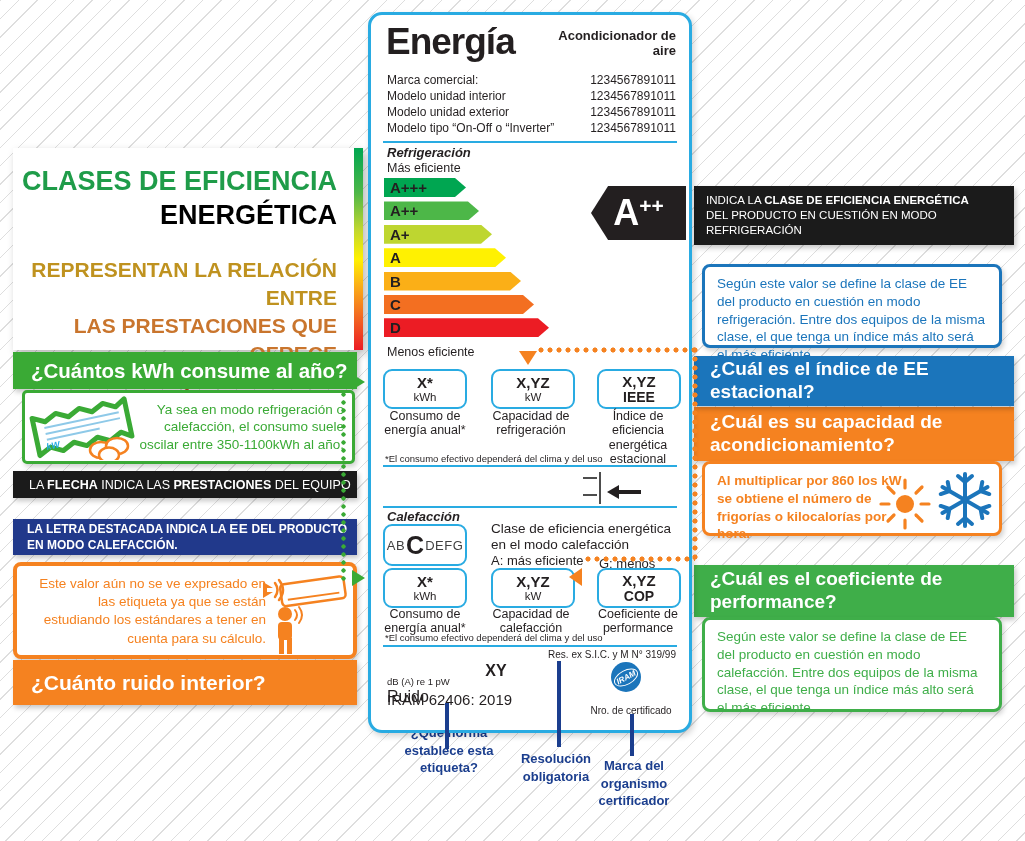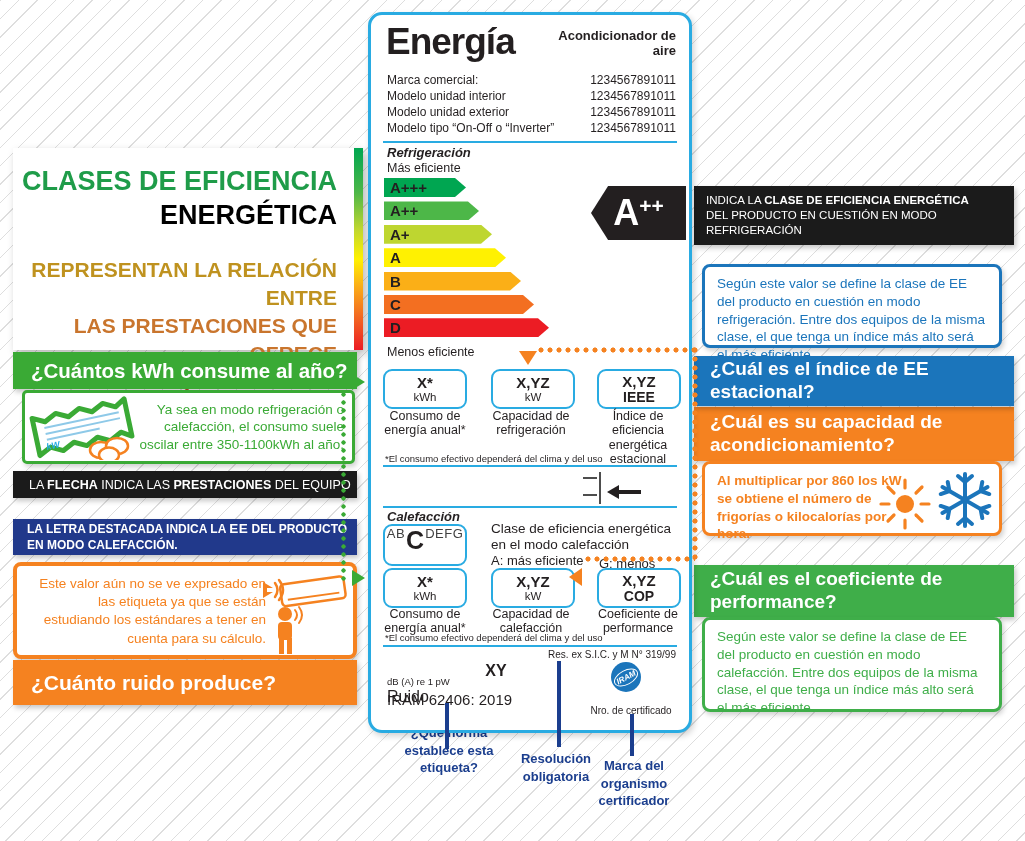--- a/index.html
+++ b/index.html
@@ -36,21 +36,21 @@
   .cap{position:absolute;text-align:center;font-size:12.5px;line-height:1.15;}
   .fnote{position:absolute;left:14px;font-size:9.5px;}
   .tipo{position:absolute;left:16px;top:454px;font-size:13.5px;line-height:17px;}
   .tipo .ind{padding-left:36px;}
   .tick{position:absolute;background:#4d4d4d;}
   .tipo-arrow{position:absolute;left:236px;top:470px;width:34px;height:14px;}
   .tipo-arrow::before{content:"";position:absolute;left:0;top:0;border-top:7px solid transparent;
     border-bottom:7px solid transparent;border-right:12px solid #231f20;}
   .tipo-arrow::after{content:"";position:absolute;left:10px;top:5px;width:24px;height:4px;background:#231f20;}
   .letters-box{position:absolute;left:12px;top:509px;width:80px;height:38px;border:2.5px solid #29abe2;
-    border-radius:9px;display:flex;justify-content:center;background:#fff;}
+    border-radius:9px;display:flex;align-items:center;justify-content:center;background:#fff;}
   .letters-box .sm{font-size:13px;color:#404040;letter-spacing:.5px;}
   .letters-box .bigC{font-size:25px;font-weight:bold;margin:0 1px;}
   .class-cap{position:absolute;left:120px;top:506px;width:195px;font-size:13.5px;line-height:1.15;}
   .tiny{position:absolute;font-size:13px;}
   .iram-logo{position:absolute;left:240px;top:647px;width:30px;height:30px;border-radius:50%;
     background:#1b75bb;display:flex;align-items:center;justify-content:center;overflow:hidden;}
   .iram-logo::before{content:"";position:absolute;width:24px;height:13px;border:1.5px solid #fff;
     border-radius:50%;transform:rotate(-28deg);}
   .iram-logo span{color:#fff;font-size:8px;font-weight:bold;font-style:italic;transform:rotate(-28deg);}
 
@@ -159,21 +159,21 @@
       <polygon points="22,18 28,18 18,12 18,28 28,22 22,22" fill="#f58220"></polygon>
       <path d="M30 13 q5 7 0 14 M34 10 q8 10 0 20" fill="none" stroke="#f58220" stroke-width="2.5" stroke-linecap="round"></path>
       <circle cx="40" cy="44" r="7" fill="#f58220"></circle>
       <rect x="33" y="52" width="14" height="18" rx="4" fill="#f58220"></rect>
       <rect x="34" y="68" width="5" height="16" fill="#f58220"></rect>
       <rect x="42" y="68" width="5" height="16" fill="#f58220"></rect>
       <path d="M50 40 q4 5 0 10 M54 37 q6 8 0 16" fill="none" stroke="#f58220" stroke-width="2" stroke-linecap="round"></path>
     </svg>
   </div>
 
-  <div class="abs bar-q orange-bar">¿Cuánto ruido produce?</div>
+  <div class="abs bar-q orange-bar">¿Cuánto ruido interior?</div>
 
   <div class="abs label">
     <div class="lbl-title">Energía</div>
     <div class="lbl-product">Acondicionador de aire</div>
 
     <div class="info-rows">
         <div class="info-row">
           <span>Marca comercial:</span>
           <span>1234567891011</span>
         </div>

